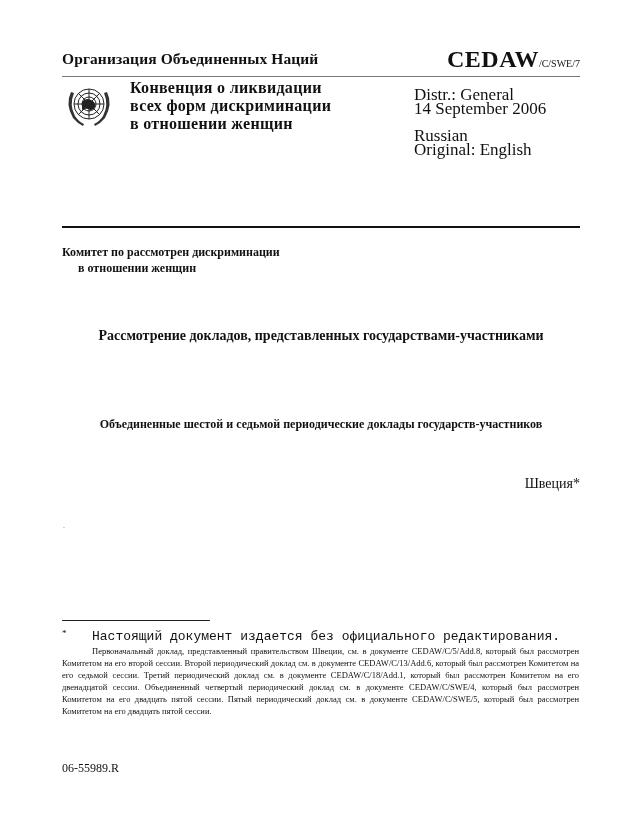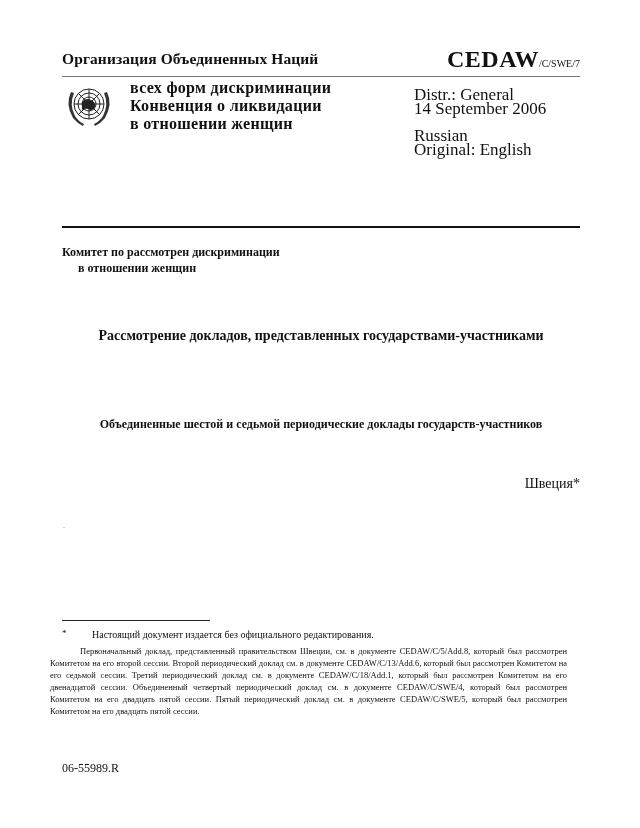--- a/index.html
+++ b/index.html
@@ -16,22 +16,22 @@
     .distr .gap { height: 13px; }
     .rule-thick { left: 62px; width: 518px; top: 226px; height: 0; border-top: 2px solid #111; }
     .committee { left: 62px; top: 244px; font-size: 12px; font-weight: bold; line-height: 16px; }
     .committee .l2 { padding-left: 16px; }
     .title { left: 62px; width: 518px; top: 327px; font-size: 14px; font-weight: bold; text-align: center; line-height: 17px; }
     .subtitle { left: 62px; width: 518px; top: 417px; font-size: 12px; font-weight: bold; text-align: center; }
     .country { left: 62px; width: 518px; top: 476px; font-size: 14px; font-weight: normal; text-align: right; }
     .dot { left: 63px; top: 521px; font-size: 8px; color: #666; }
     .fn-rule { left: 62px; width: 148px; top: 620px; height: 0; border-top: 1px solid #222; }
     .fn-star { left: 62px; top: 628px; font-size: 9px; }
-    .fn-text1 { left: 92px; top: 629px; font-size: 10px; }
-    .fn-para { left: 50px; width: 517px; top: 645px; font-size: 8.5px; line-height: 12px; text-align: justify; text-indent: 30px; }
+    .fn-text1 { left: 92px; top: 629px; font-size: 13px; font-family: Liberation Mono, monospace; }
+    .fn-para { left: 62px; width: 517px; top: 645px; font-size: 8.5px; line-height: 12px; text-align: justify; text-indent: 30px; }
     .docnum { left: 62px; top: 761px; font-size: 12px; text-align: right; }
   </style>
 </head>
 <body>
 
 <div class="abs org">Организация Объединенных Наций</div>
 
 <div class="abs sym">
   <span class="big">CEDAW</span><span class="small">/C/SWE/7</span>
 </div>
@@ -52,22 +52,22 @@
     </g>
     <path d="M20 22 q4 -5 9 -2 q5 2 4 7 q-3 5 -7 2 q-3 -1 -6 1 z" fill="#222"></path>
     <g fill="#333">
       <path d="M9 12 q-6 12 2 26 q4 5 10 8 l1 -2 q-6 -3 -9 -8 q-6 -11 -1 -23 z"></path>
       <path d="M45 12 q6 12 -2 26 q-4 5 -10 8 l-1 -2 q6 -3 9 -8 q6 -11 1 -23 z"></path>
     </g>
   </svg>
 </div>
 
 <div class="abs convention">
+  <div>Конвенция о ликвидации</div>
   <div>всех форм дискриминации</div>
-  <div>Конвенция о ликвидации</div>
   <div>в отношении женщин</div>
 </div>
 
 <div class="abs distr">
   <div>Distr.: General</div>
   <div>14 September 2006</div>
   <div class="gap"></div>
   <div>Russian</div>
   <div>Original: English</div>
 </div>

